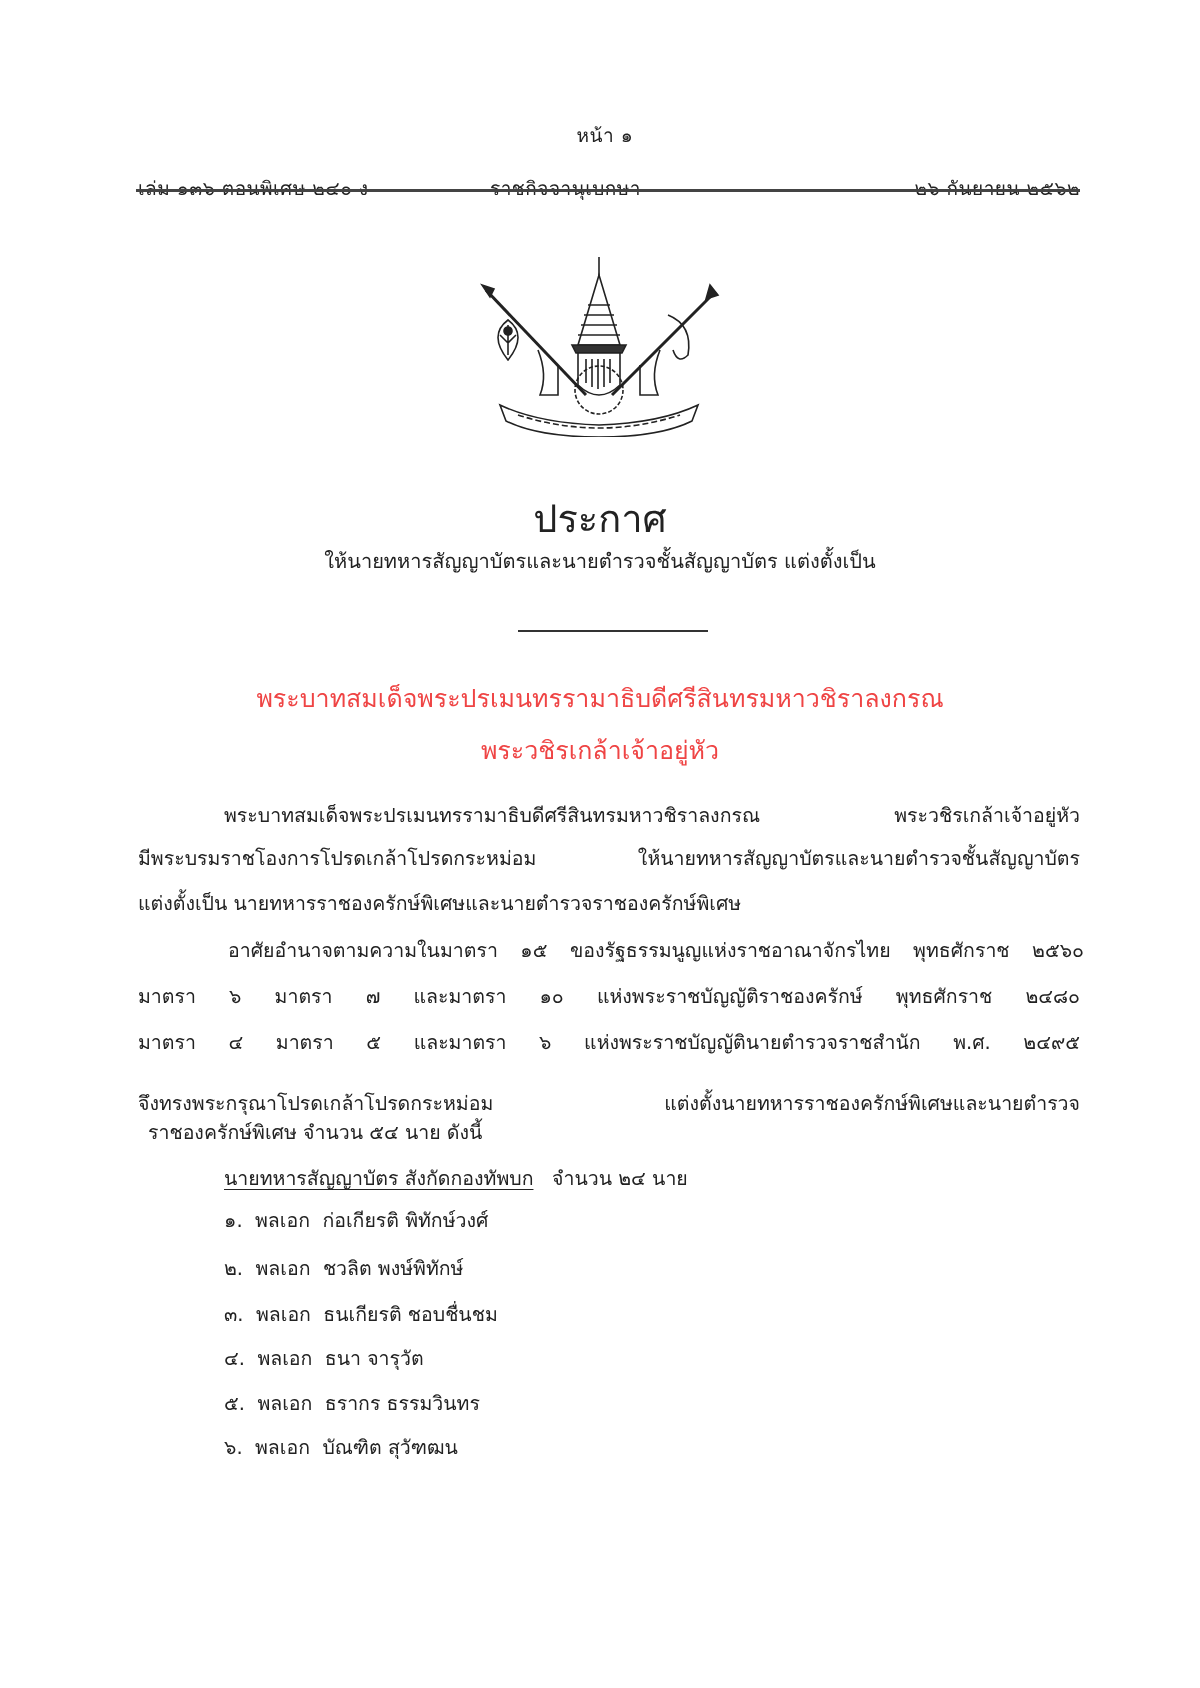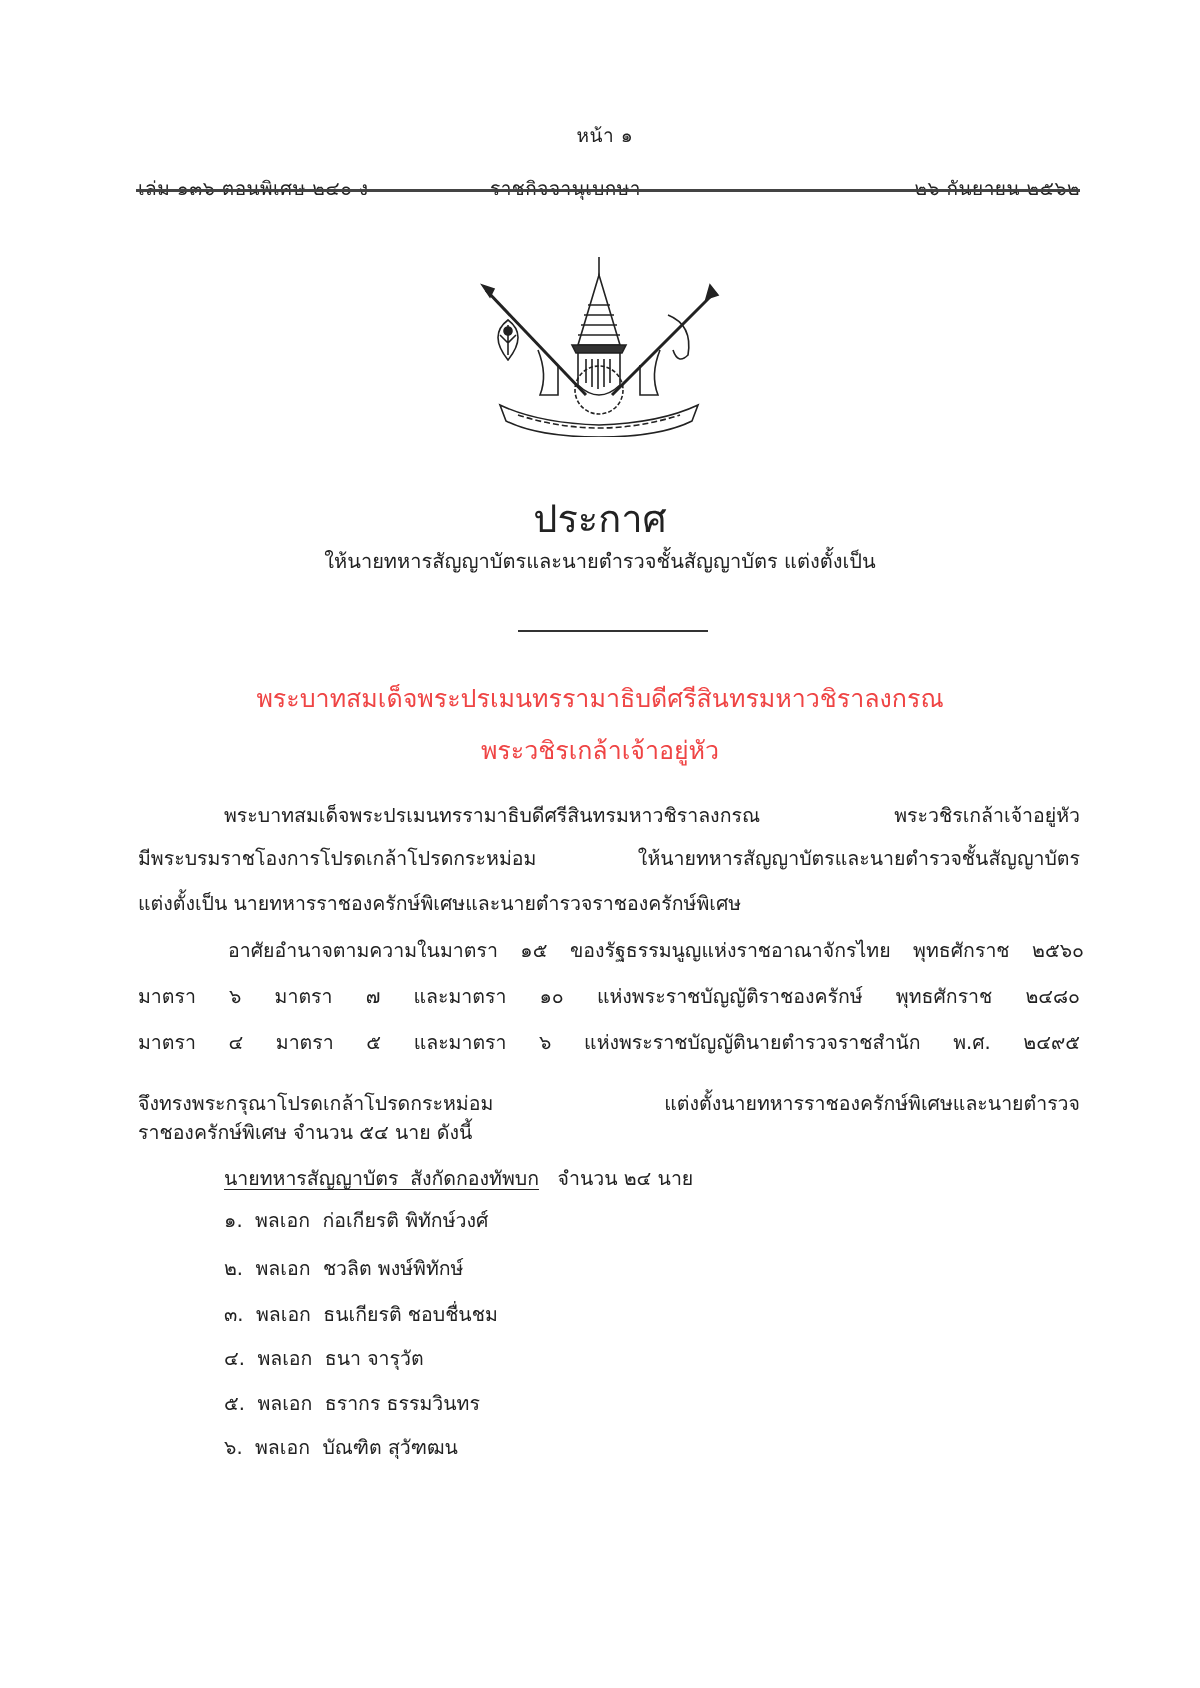--- a/index.html
+++ b/index.html
@@ -20,21 +20,21 @@
   .subtitle { left: 0; width: 1200px; text-align: center; font-size: 20px; color: #222; }
   .sub1 { top: 545px; }
   .sub2 { top: 585px; }
   .rule-short { position: absolute; left: 518px; width: 190px; top: 630px; height: 2px; background: #333; }
   .royal { left: 0; width: 1200px; text-align: center; font-size: 25px; color: #ef4444; }
   .royal1 { top: 678px; }
   .royal2 { top: 730px; }
   .para { font-size: 19.5px; color: #222; }
   .justify { left: 138px; width: 942px; text-align: justify; text-align-last: justify; white-space: nowrap; }
   .sub-head { font-size: 19.5px; top: 1163px; left: 224px; color: #222; }
-  .sub-head u { text-decoration: underline; text-underline-offset: 4px; font-family: Liberation Mono, monospace; }
+  .sub-head u { text-decoration: underline; text-underline-offset: 4px; }
   .list-item { font-size: 19.5px; left: 224px; color: #222; }
 </style>
 </head>
 <body>
 
 <div class="page">
 
   <div class="abs hdr page-no">หน้า   ๑</div>
   <div class="abs hdr hdr-line">
     <span style="left:0;">เล่ม   ๑๓๖   ตอนพิเศษ   ๒๔๐   ง</span>
@@ -86,21 +86,21 @@
   <div class="abs royal royal2">พระวชิรเกล้าเจ้าอยู่หัว</div>
 
   <div class="abs para" style="top:800px; left:224px; width:856px; text-align:justify; text-align-last:justify;">พระบาทสมเด็จพระปรเมนทรรามาธิบดีศรีสินทรมหาวชิราลงกรณ  พระวชิรเกล้าเจ้าอยู่หัว</div>
   <div class="abs para justify" style="top:843px;">มีพระบรมราชโองการโปรดเกล้าโปรดกระหม่อม  ให้นายทหารสัญญาบัตรและนายตำรวจชั้นสัญญาบัตร</div>
   <div class="abs para" style="top:888px; left:138px;">แต่งตั้งเป็น  นายทหารราชองครักษ์พิเศษและนายตำรวจราชองครักษ์พิเศษ</div>
 
   <div class="abs para" style="top:935px; left:228px; width:856px; text-align:justify; text-align-last:justify;">อาศัยอำนาจตามความในมาตรา ๑๕ ของรัฐธรรมนูญแห่งราชอาณาจักรไทย พุทธศักราช ๒๕๖๐</div>
   <div class="abs para justify" style="top:981px;">มาตรา ๖ มาตรา ๗ และมาตรา ๑๐ แห่งพระราชบัญญัติราชองครักษ์ พุทธศักราช ๒๔๘๐</div>
   <div class="abs para justify" style="top:1027px;">มาตรา ๔ มาตรา ๕ และมาตรา ๖ แห่งพระราชบัญญัตินายตำรวจราชสำนัก พ.ศ. ๒๔๙๕</div>
   <div class="abs para justify" style="top:1072px;margin-top:16px;">จึงทรงพระกรุณาโปรดเกล้าโปรดกระหม่อม แต่งตั้งนายทหารราชองครักษ์พิเศษและนายตำรวจ</div>
-  <div class="abs para" style="top:1117px; left:138px;">ราชองครักษ์พิเศษ จำนวน ๕๔ นาย ดังนี้</div>
+  <div class="abs para" style="top:1117px; left:148px;">ราชองครักษ์พิเศษ จำนวน ๕๔ นาย ดังนี้</div>
 
   <div class="abs sub-head">
     <u>นายทหารสัญญาบัตร  สังกัดกองทัพบก</u>
     <span>&nbsp;</span>
     <span>จำนวน  ๒๔  นาย</span>
   </div>
 
   <div class="abs list-item" style="top:1205px;">
     <span>๑.</span>&nbsp;
     <span>พลเอก</span>&nbsp;

